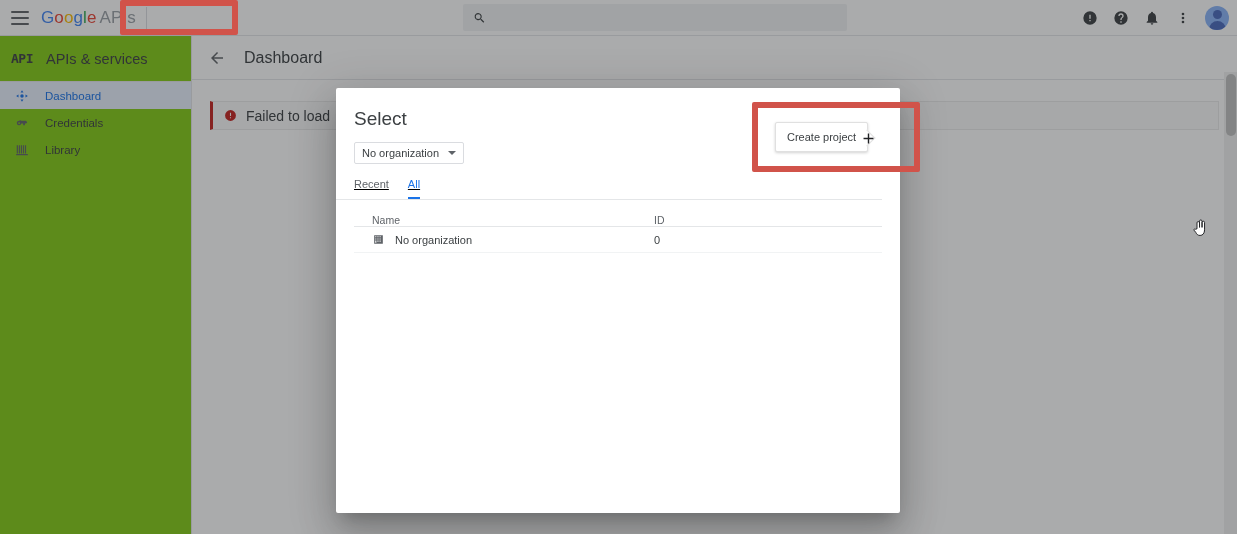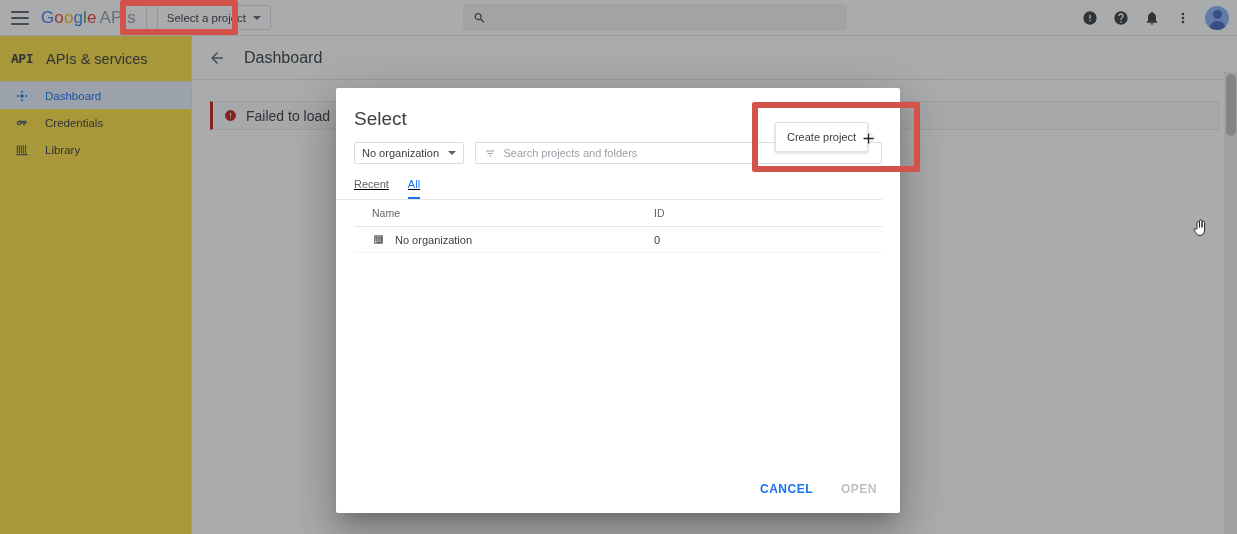--- a/index.html
+++ b/index.html
@@ -45,21 +45,21 @@
 
   .appbar-right { position:absolute; right:8px; top:0; height:36px; display:flex; align-items:center; gap:3px; }
   .iconbtn { width:28px;height:28px;display:flex;align-items:center;justify-content:center;
     border-radius:50%; cursor:pointer; color:#3c4043; }
   .avwrap{position:relative;width:24px;height:24px;border-radius:50%;background:#8ab4f8;
     display:flex;align-items:flex-end;justify-content:center;overflow:hidden;margin-left:5px;cursor:pointer;}
   .avwrap .head{position:absolute;top:4px;left:7.5px;width:9px;height:9px;border-radius:50%;background:#4a69bd;}
   .avwrap .body{position:absolute;bottom:0;left:3.5px;width:17px;height:9px;border-radius:9px 9px 0 0;background:#4a69bd;}
 
   
-  .sidebar { position:absolute; left:0; top:36px; width:192px; bottom:0; background:#fde047;
+  .sidebar { position:absolute; left:0; top:36px; width:192px; bottom:0; background:#84cc16;
     border-right:1px solid #e4e6e8; }
   .side-head { height:45px; display:flex; align-items:center; padding-left:11px; gap:13px; }
   .apilogo { font-family:"DejaVu Sans Mono", monospace; font-weight:bold; font-size:13px;
     color:#3c4043; letter-spacing:-.5px; }
   .side-title { font-size:14.5px; color:#3c4043; }
   .side-sep { height:1px; background:#e4e6e8; }
   .side-item { height:27px; display:flex; align-items:center; gap:16px; padding-left:14px;
     font-size:11.5px; color:#3c4043; cursor:pointer; }
   .side-item.active { background:#e8f0fe; color:#1a73e8; }
   .side-item.active .ico svg { fill:#1a73e8; }
@@ -99,21 +99,21 @@
   .searchproj input { border:0; outline:none; font-size:11px; color:#3c4043; width:100%;
     font-family:inherit; background:transparent; }
   .searchproj input::placeholder { color:#9aa0a6; }
 
   .tabs { display:flex; gap:19px; padding:14px 0 0 18px; border-bottom:1px solid #e4e6e8;
     margin:0 18px 0 0;text-decoration:underline; }
   .tab { font-size:11px; color:#5f6368; padding-bottom:7px; cursor:pointer; border-bottom:2px solid transparent; }
   .tab.active { color:#1a73e8; border-bottom-color:#1a73e8; }
 
   .tbl { margin:0 18px 0 18px; }
-  .tbl-head { display:flex; height:27px; align-items:center; border-bottom:1px solid #e4e6e8;
+  .tbl-head { display:flex; height:27px; align-items:flex-end; border-bottom:1px solid #e4e6e8;
     font-size:10.5px; color:#5f6368; }
   .tbl-row { display:flex; height:26px; align-items:center; border-bottom:1px solid #f1f3f4;
     font-size:11px; color:#3c4043; cursor:pointer; }
   .c-name { width:300px; display:flex; align-items:center; gap:10px; padding-left:18px; }
   .c-id { width:120px; }
 
   .dlg-actions { position:absolute; right:14px; bottom:10px; display:flex; align-items:center; gap:10px; }
   .txtbtn { font-size:12px; font-weight:bold; letter-spacing:.5px; padding:7px 9px;
     border-radius:2px; cursor:pointer; background:transparent; border:0; font-family:inherit; }
   .txtbtn.primary { color:#1a73e8; }
@@ -150,24 +150,20 @@
           <i></i>
           <i></i>
       </div>
 
       <div class="brand">
         <span class="g1">G</span><span class="g2">o</span><span class="g3">o</span><span class="g4">g</span><span class="g5">l</span><span class="g6">e</span><span class="apis">APIs</span>
       </div>
 
       <div class="divider-v"></div>
 
-      <div class="projbtn">
-        <span>Select a project</span>
-        <span class="caret"></span>
-      </div>
 
       <div class="searchbox">
         <svg width="14" height="14" viewBox="0 0 24 24">
           <path fill="#3c4043" d="M15.5 14h-.79l-.28-.27a6.5 6.5 0 1 0-.7.7l.27.28v.79l5 4.99L20.49 19zm-6 0A4.5 4.5 0 1 1 14 9.5 4.5 4.5 0 0 1 9.5 14z"></path>
         </svg>
         <input value="" placeholder="" style="">
       </div>
 
       <div class="appbar-right">
         <div class="iconbtn">
@@ -257,26 +253,20 @@
 
   <div class="scrim"></div>
 
   <div class="dialog">
     <div class="dlg-title">Select</div>
 
     <div class="dlg-row">
       <div class="orgsel">
         <span>No organization</span>
         <span class="caret"></span>
-      </div>
-      <div class="searchproj">
-        <svg width="13" height="13" viewBox="0 0 24 24">
-          <path fill="#9aa0a6" d="M4 6h16v2H4zm3 5h10v2H7zm3 5h4v2h-4z"></path>
-        </svg>
-        <input value="" placeholder="Search projects and folders" style="">
       </div>
     </div>
 
     <div class="tabs">
       <div class="tab">
         <span>Recent</span>
       </div>
       <div class="tab active">
         <span>All</span>
       </div>
@@ -303,22 +293,18 @@
     </div>
     <div class="plusbtn">
       <svg width="17" height="17" viewBox="0 0 24 24">
         <path fill="#202124" d="M19 11h-6V5h-2v6H5v2h6v6h2v-6h6z"></path>
       </svg>
     </div>
     <svg class="cursor" viewBox="0 0 24 30">
       <path fill="#ffffff" stroke="#202124" stroke-width="1.4" d="M7 14V5.5a1.8 1.8 0 1 1 3.6 0V12V3.2a1.8 1.8 0 1 1 3.6 0V12V5a1.8 1.8 0 1 1 3.6 0v10.5c0 5-2.6 8-6.4 8-3.3 0-4.7-1.6-6.1-4.3L2.8 16c-.6-1.2.9-2.5 2-1.4z"></path>
     </svg>
 
-    <div class="dlg-actions">
-      <button class="txtbtn primary">CANCEL</button>
-      <button class="txtbtn disabled">OPEN</button>
-    </div>
   </div>
 
   <div class="redbox" id="rb1"></div>
   <div class="redbox" id="rb2"></div>
 
 </div>
 
 </body></html>

